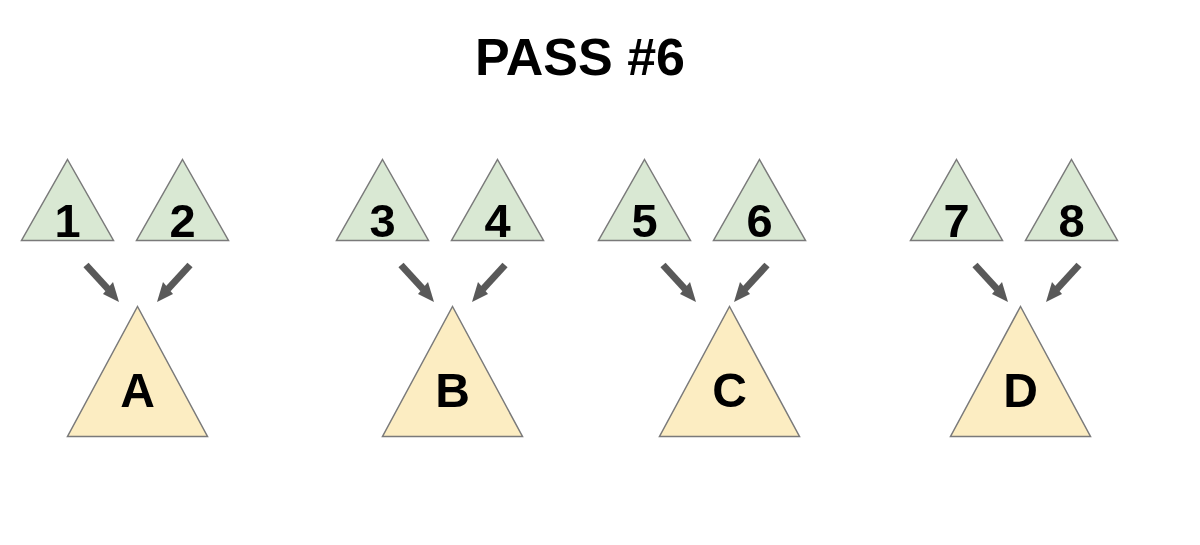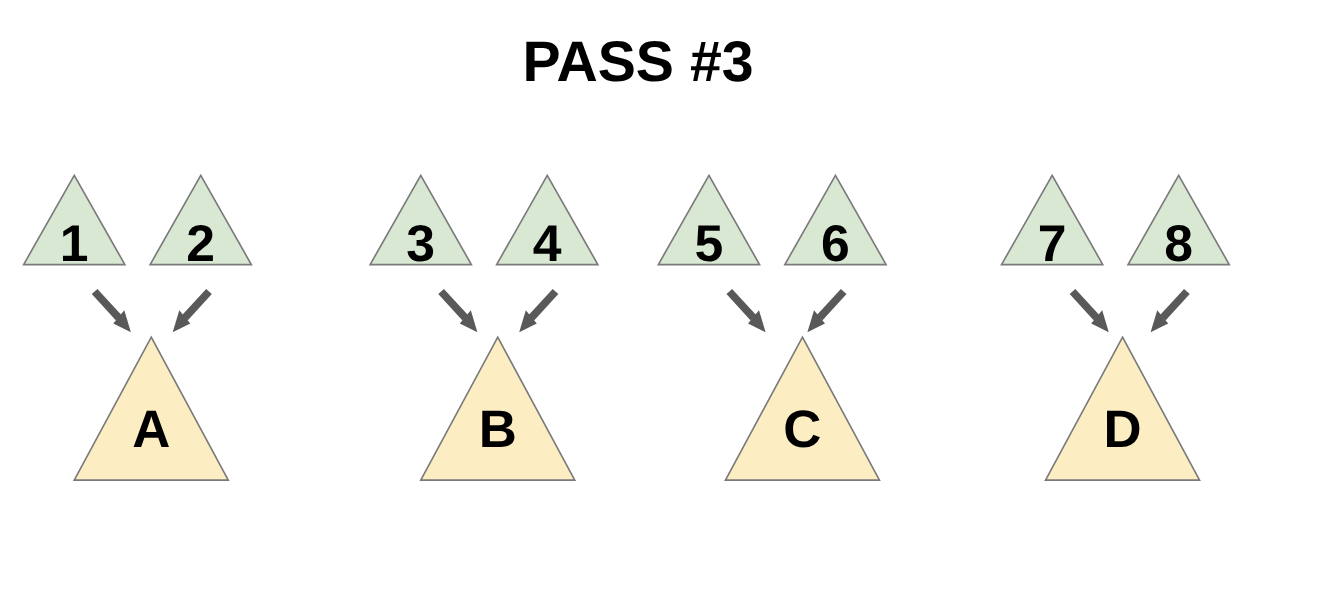--- a/index.html
+++ b/index.html
@@ -77,21 +77,21 @@
   }
   .a1 { left: 59px; }
   .a2 { left: 131px; transform: scaleX(-1); }
   .arrow line { stroke: var(--arrow-color, #595959); stroke-width: 7; }
   .arrow polygon { fill: var(--arrow-color, #595959); }
 </style>
 </head>
 <body>
 
 <div class="canvas">
-  <h1 class="title">PASS #3</h1>
+  <h1 class="title">PASS #6</h1>
 
   <div class="group g-a">
     <div class="tri small s1">
       <svg viewBox="0 0 95 84">
           <polygon points="47.5,1.5 93.5,82.5 1.5,82.5"></polygon>
         </svg>
       <span class="lbl">1</span>
     </div>
     <div class="tri small s2">
       <svg viewBox="0 0 95 84">

